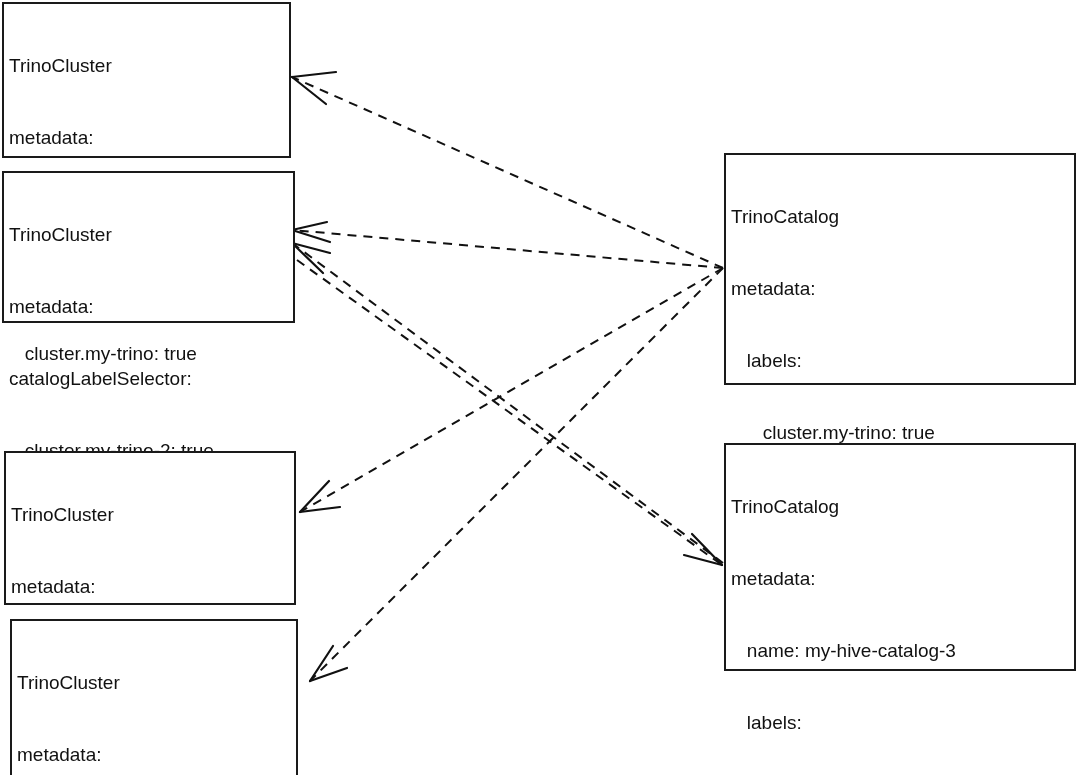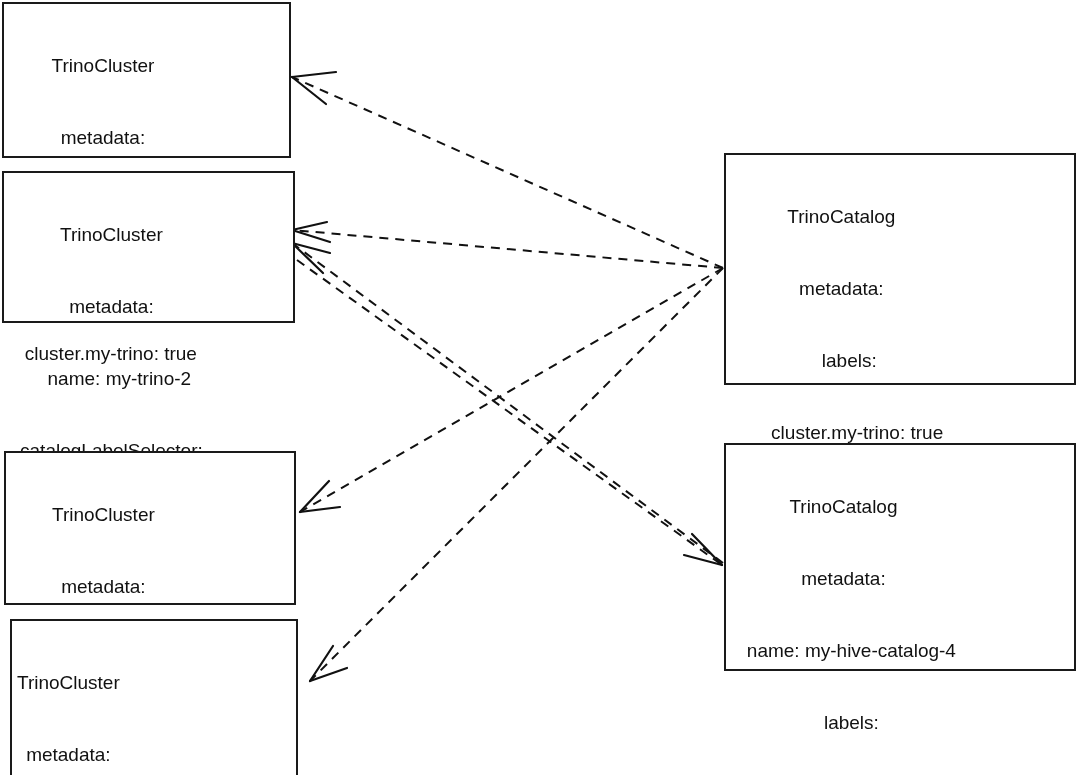--- a/index.html
+++ b/index.html
@@ -25,21 +25,21 @@
   .node-text {
     position: absolute;
     left: 5px;
     top: 2px;
     font-size: 19px;
     line-height: 24px;
     color: #111111;
     white-space: pre;
     font-family: "Liberation Sans", sans-serif;
   }
-  .node-text .ln { display: block; white-space: pre; text-align: center; }
+  .node-text .ln { display: block; white-space: pre; }
   svg.edges {
     position: absolute;
     left: 0;
     top: 0;
     width: 1082px;
     height: 775px;
     z-index: 1;
     overflow: visible;
   }
   .edge-line {
@@ -101,21 +101,20 @@
       <span class="ln">   name: my-trino</span>
       <span class="ln">catalogLabelSelector:</span>
       <span class="ln">   cluster.my-trino: true</span>
     </div>
   </div>
 
   <div class="node" style="left:2px; top:171px; width:293px; height:152px;">
     <div class="node-text">
       <span class="ln">TrinoCluster</span>
       <span class="ln">metadata:</span>
-      <span class="ln">   name: my-trino-2</span>
       <span class="ln">catalogLabelSelector:</span>
       <span class="ln">   cluster.my-trino-2: true</span>
     </div>
   </div>
 
   <div class="node" style="left:4px; top:451px; width:292px; height:154px;">
     <div class="node-text">
       <span class="ln">TrinoCluster</span>
       <span class="ln">metadata:</span>
       <span class="ln">   name: my-trino-blue</span>
@@ -142,20 +141,20 @@
       <span class="ln">      cluster.my-trino: true</span>
       <span class="ln">      cluster.my-trino-2: true</span>
       <span class="ln">      env.dev: true</span>
     </div>
   </div>
 
   <div class="node" style="left:724px; top:443px; width:352px; height:228px;">
     <div class="node-text">
       <span class="ln">TrinoCatalog</span>
       <span class="ln">metadata:</span>
-      <span class="ln">   name: my-hive-catalog-4</span>
+      <span class="ln">   name: my-hive-catalog-3</span>
       <span class="ln">   labels:</span>
       
       
     </div>
   </div>
 
 </div>
 
 </body></html>

